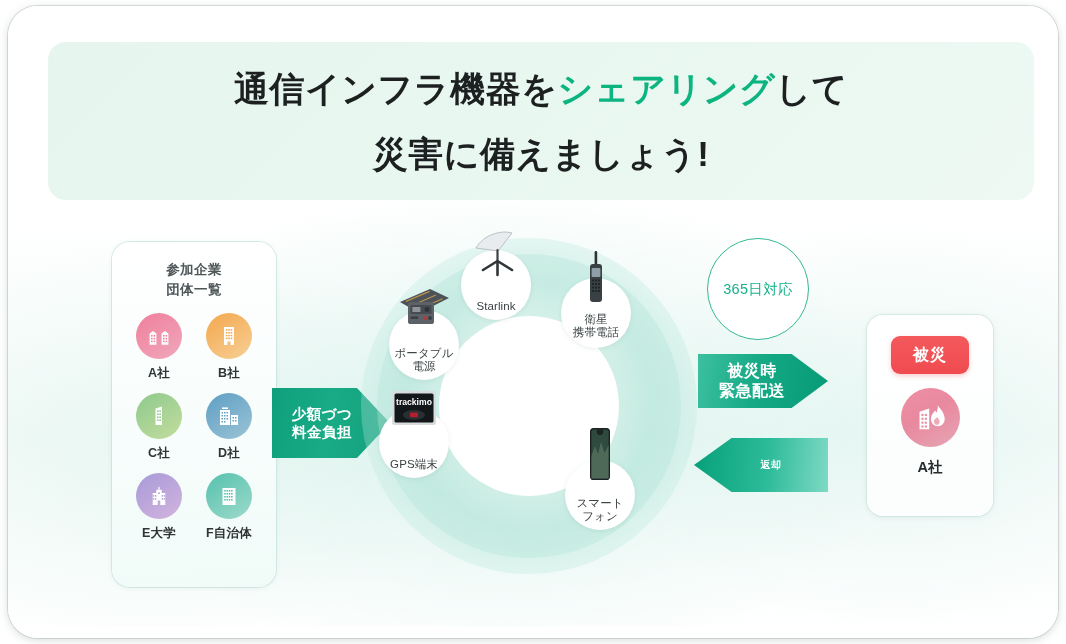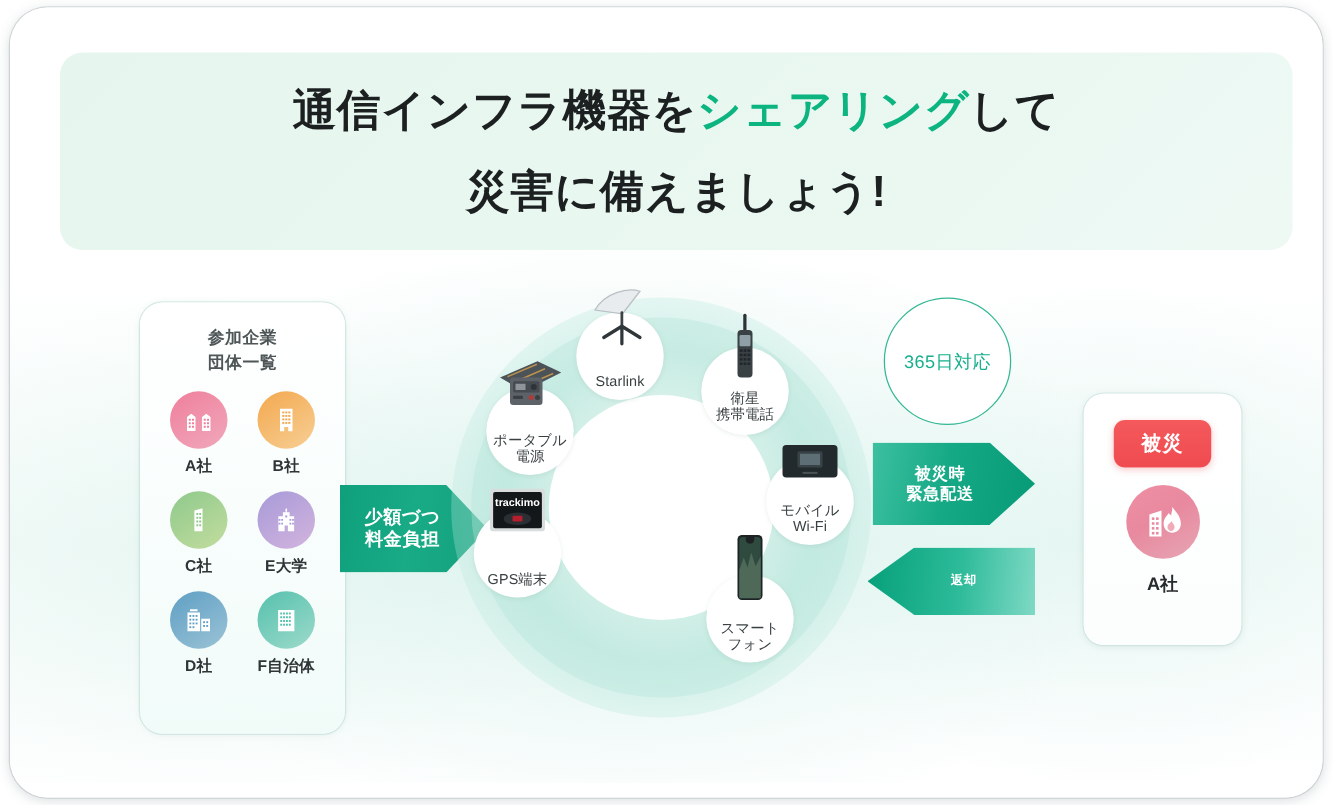--- a/index.html
+++ b/index.html
@@ -150,22 +150,22 @@
     height: 70px;
     font-size: 14.5px;
     background: linear-gradient(100deg, #0f9f7c 0%, #18ab86 48%, #15a07d 100%);
     padding-right: 18px;
     box-sizing: border-box;
   }
   .arrow-deliver {
     left: 690px;
     top: 348px;
     width: 130px;
-    height: 66px;
-    font-size: 13px;
+    height: 54px;
+    font-size: 16px;
     background: linear-gradient(100deg, #3cc0a0 0%, #16a985 45%, #079a77 100%);
     padding-right: 22px;
     box-sizing: border-box;
   }
   .arrow-return {
     left: 686px;
     top: 432px;
     width: 134px;
     height: 54px;
     font-size: 10px;
@@ -406,42 +406,20 @@
                     <rect x="12.4" y="9.4" width="1.5" height="1.6"></rect>
                     <rect x="10.1" y="12.4" width="1.5" height="1.6"></rect>
                     <rect x="12.4" y="12.4" width="1.5" height="1.6"></rect>
                     <rect x="10.1" y="15.4" width="1.5" height="1.6"></rect>
                     <rect x="12.4" y="15.4" width="1.5" height="1.6"></rect>
                   </g>
                 </svg>
             </span>
           </div>
           <div class="org-label">C社</div>
-        </div>
-
-        <div class="org">
-          <div class="org-circle" style="background:linear-gradient(145deg,#a79ad8 0%,#d3b4de 100%);">
-            <span>
-              <svg viewBox="0 0 24 24" fill="#fff">
-                  <path d="M12 2.4 13 4.2h-.5v1.6h2.2v3.1h3.6V21h-5V16.4h-2.6V21h-5V8.9h3.6V5.8h2.2V4.2H11L12 2.4Z"></path>
-                  <g fill="#a79ad8">
-                    <rect x="5.9" y="11.2" width="1.4" height="1.4"></rect>
-                    <rect x="8" y="11.2" width="1.4" height="1.4"></rect>
-                    <rect x="14.6" y="11.2" width="1.4" height="1.4"></rect>
-                    <rect x="16.7" y="11.2" width="1.4" height="1.4"></rect>
-                    <rect x="5.9" y="14.2" width="1.4" height="1.4"></rect>
-                    <rect x="8" y="14.2" width="1.4" height="1.4"></rect>
-                    <rect x="14.6" y="14.2" width="1.4" height="1.4"></rect>
-                    <rect x="16.7" y="14.2" width="1.4" height="1.4"></rect>
-                    <rect x="11.2" y="8.4" width="1.6" height="1.5"></rect>
-                  </g>
-                </svg>
-            </span>
-          </div>
-          <div class="org-label">E大学</div>
         </div>
 
         <div class="org">
           <div class="org-circle" style="background:linear-gradient(145deg,#5f9fc4 0%,#9bc3d6 100%);">
             <span>
               <svg viewBox="0 0 24 24" fill="#fff">
                   <path d="M3 6h10v15H3V6Zm11 5h7v10h-7V11Z"></path>
                   <rect x="5" y="3.4" width="6" height="1.6"></rect>
                   <g fill="#5f9fc4">
                     <rect x="4.5" y="8" width="1.5" height="1.5"></rect>
@@ -460,20 +438,42 @@
                     <rect x="15.5" y="16" width="1.5" height="1.5"></rect>
                     <rect x="18" y="16" width="1.5" height="1.5"></rect>
                   </g>
                 </svg>
             </span>
           </div>
           <div class="org-label">D社</div>
         </div>
 
         <div class="org">
+          <div class="org-circle" style="background:linear-gradient(145deg,#a79ad8 0%,#d3b4de 100%);">
+            <span>
+              <svg viewBox="0 0 24 24" fill="#fff">
+                  <path d="M12 2.4 13 4.2h-.5v1.6h2.2v3.1h3.6V21h-5V16.4h-2.6V21h-5V8.9h3.6V5.8h2.2V4.2H11L12 2.4Z"></path>
+                  <g fill="#a79ad8">
+                    <rect x="5.9" y="11.2" width="1.4" height="1.4"></rect>
+                    <rect x="8" y="11.2" width="1.4" height="1.4"></rect>
+                    <rect x="14.6" y="11.2" width="1.4" height="1.4"></rect>
+                    <rect x="16.7" y="11.2" width="1.4" height="1.4"></rect>
+                    <rect x="5.9" y="14.2" width="1.4" height="1.4"></rect>
+                    <rect x="8" y="14.2" width="1.4" height="1.4"></rect>
+                    <rect x="14.6" y="14.2" width="1.4" height="1.4"></rect>
+                    <rect x="16.7" y="14.2" width="1.4" height="1.4"></rect>
+                    <rect x="11.2" y="8.4" width="1.6" height="1.5"></rect>
+                  </g>
+                </svg>
+            </span>
+          </div>
+          <div class="org-label">E大学</div>
+        </div>
+
+        <div class="org">
           <div class="org-circle" style="background:linear-gradient(145deg,#56c1ad 0%,#9ddacb 100%);">
             <span>
               <svg viewBox="0 0 24 24" fill="#fff">
                   <path d="M5.5 4h13v17h-13V4Z"></path>
                   <g fill="#56c1ad">
                     <rect x="7.2" y="6" width="1.5" height="1.6"></rect>
                     <rect x="9.5" y="6" width="1.5" height="1.6"></rect>
                     <rect x="11.8" y="6" width="1.5" height="1.6"></rect>
                     <rect x="14.1" y="6" width="1.5" height="1.6"></rect>
                     <rect x="7.2" y="9" width="1.5" height="1.6"></rect>
@@ -536,32 +536,20 @@
               <rect x="8.8" y="40" width="2.2" height="2"></rect>
                 <rect x="11.9" y="40" width="2.2" height="2"></rect>
                 <rect x="15" y="40" width="2.2" height="2"></rect>
             </g>
           </svg>
         </div>
         <div class="dev-label">衛星
 携帯電話</div>
       </div>
 
-      <div class="dev dev-wifi">
-        <div class="dev-art">
-          <svg width="52" height="40" viewBox="0 0 52 40">
-            <rect x="4" y="8" width="44" height="26" rx="3" fill="#232a2d"></rect>
-            <rect x="16" y="13" width="20" height="13" rx="1.5" fill="#394246"></rect>
-            <rect x="18" y="15" width="16" height="9" fill="#5d6e75"></rect>
-            <rect x="20" y="29.5" width="12" height="1.6" fill="#4b5357"></rect>
-          </svg>
-        </div>
-        <div class="dev-label">モバイル
-Wi-Fi</div>
-      </div>
 
       <div class="dev dev-phone">
         <div class="dev-art">
           <svg width="30" height="58" viewBox="0 0 30 58">
             <rect x="5" y="2" width="20" height="52" rx="3.6" fill="#1d2224"></rect>
             <rect x="6.4" y="3.5" width="17.2" height="49" rx="2.8" fill="#2f4a3e"></rect>
             <path d="M6.4 30 L10 20 L13 28 L16 16 L19.5 27 L23.6 19 L23.6 52.5 L6.4 52.5 Z" fill="#556f5e" opacity=".85"></path>
             <path d="M11.6 3.5 h6.8 v2 a3.4 3.4 0 0 1 -6.8 0 Z" fill="#1d2224"></path>
           </svg>
         </div>

